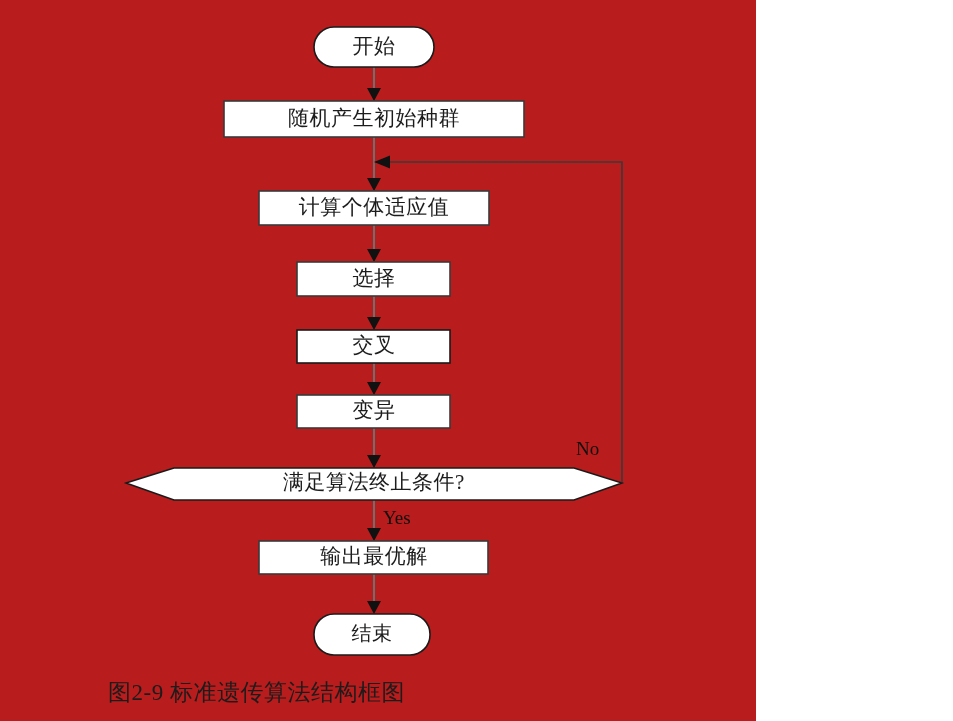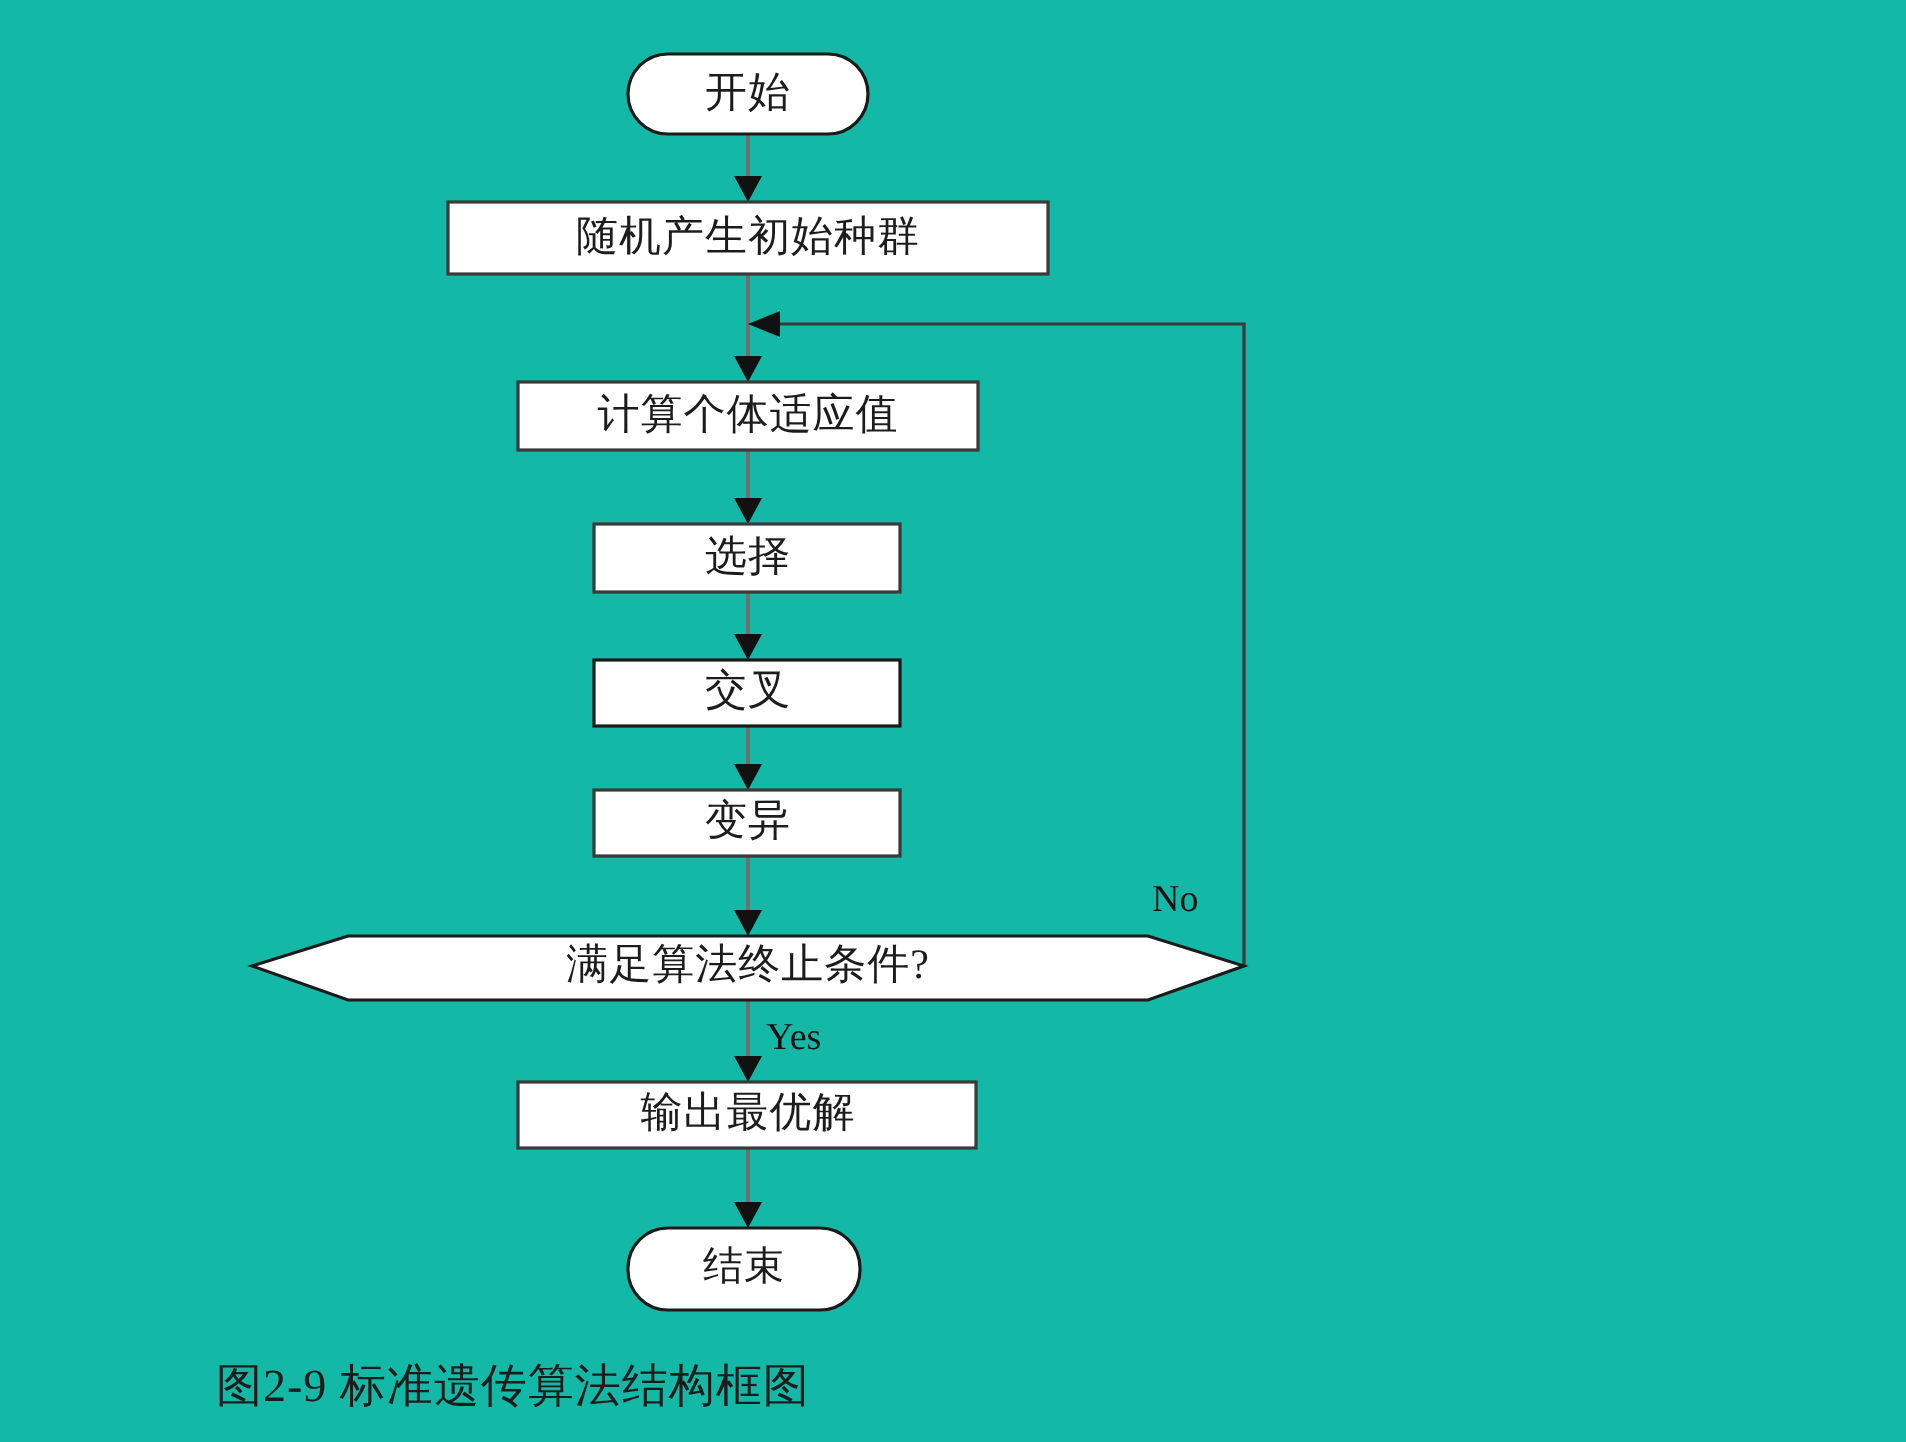--- a/index.html
+++ b/index.html
@@ -9,23 +9,23 @@
     background: #ffffff;
   }
   body {
     width: 953px;
     height: 721px;
     overflow: hidden;
     font-family: "Liberation Serif", "DejaVu Serif", serif;
   }
   #figure-root {
     position: relative;
-    width: 953px;
+    width: 756px;
     height: 721px;
-    background: #14b8a6;
+    background: #b91c1c;
   }
   svg#flowchart-svg {
     position: absolute;
     left: 0;
     top: 0;
     width: 953px;
     height: 721px;
     display: block;
   }
   .node-shape {

